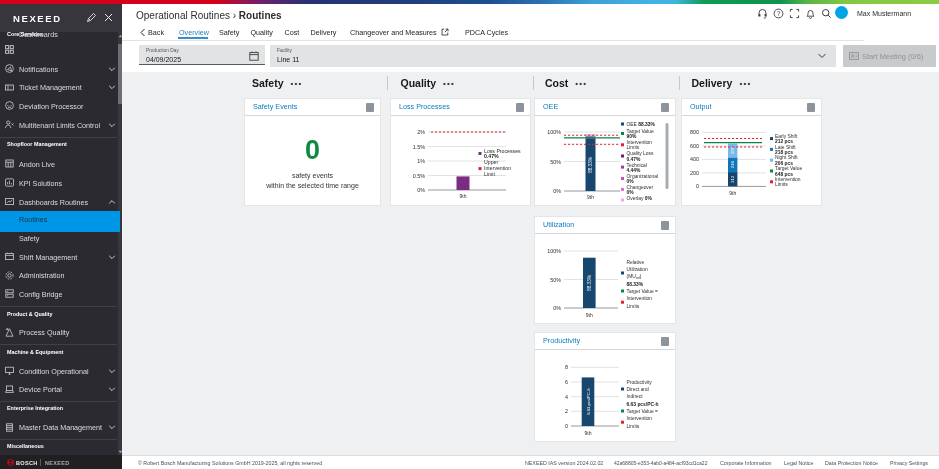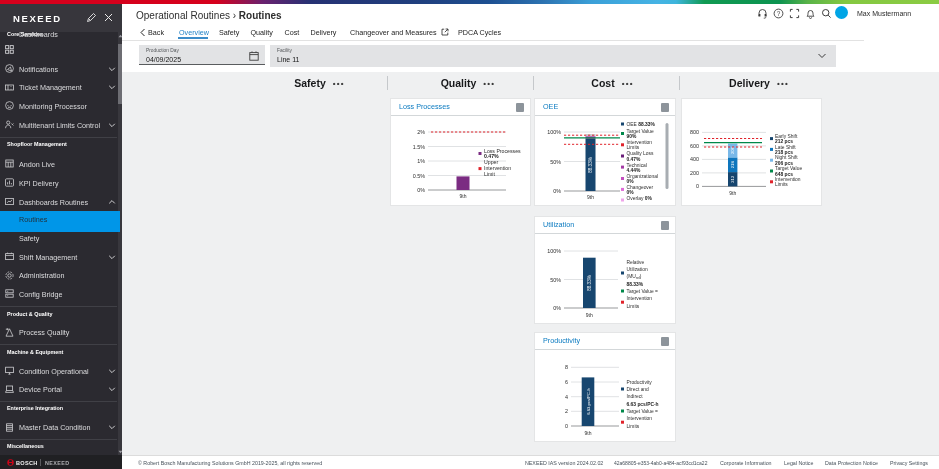--- a/index.html
+++ b/index.html
@@ -21,21 +21,21 @@
 #selrow{left:0;top:206.5px;width:120px;height:21.5px;background:#0096e8}
 #selrow span{position:absolute;left:19px;top:4.5px;font-size:7.2px;color:#20333e;font-weight:normal}
 
 #sbfoot{left:0;top:455px;width:122px;height:14px;background:#202023;color:#fff}
 
 #breadbar{left:122px;top:4px;width:817px;height:18px;background:#fff}
 #tabbar{left:122px;top:22px;width:742px;height:19px;background:#fff;border-bottom:1px solid #e2e2e2}
 #filterrow{left:122px;top:41px;width:817px;height:31px;background:#fff}
 
 #content{left:122px;top:72px;width:817px;height:383px;background:#eff0f1}
-.colhead{position:absolute;top:5px;height:14px;font-size:10.5px;font-weight:bold;color:#17181a;white-space:nowrap;text-align:center}
+.colhead{position:absolute;top:5px;height:14px;font-size:10.5px;font-weight:bold;color:#17181a;white-space:nowrap;text-align:left}
 .dots{display:inline-block;vertical-align:1px;margin-left:7px;margin-right:-15px;letter-spacing:1.2px;font-size:8px;font-weight:bold;color:#3a3a3a}
 .vsep{position:absolute;top:4px;width:1px;height:14px;background:#c5c8cb}
 .card{position:absolute;background:#fff;border:1px solid #e4e5e6}
 .cardhead{position:absolute;left:0;top:0;right:0;height:16.5px;border-bottom:1px solid #d3d7d9}
 .cardtitle{position:absolute;left:8px;top:2.5px;font-size:7.2px;color:#0a7ac0}
 .cardsq{position:absolute;right:6px;top:4px;width:8.5px;height:8.5px;background:#8d949b;border-radius:1px}
 
 #footer{left:122px;top:455px;width:817px;height:14px;background:#fff;border-top:1px solid #dcdcdc}
 .ftxt{position:absolute;top:4px;font-size:5.3px;color:#46505a;white-space:nowrap}
 
@@ -96,21 +96,21 @@
   <div class="item" style="top:79px">Ticket Management</div>
   <svg class="chev" style="top:79px" viewBox="0 0 8 8">
       <path d="M1.2 2.8L4 5.6 6.8 2.8" stroke="#cfcfd1" stroke-width="1" fill="none"></path>
     </svg>
   <svg class="icon" style="top:97px" viewBox="0 0 9 9">
       <g stroke="#cfcfd2" stroke-width="0.8" fill="none">
         <circle cx="4.5" cy="4.5" r="3.9"></circle>
         <path d="M2.5 4l1 1.2M6.5 4l-1 1.2M3 6.3h3"></path>
       </g>
     </svg>
-  <div class="item" style="top:97.5px">Monitoring Processor</div>
+  <div class="item" style="top:97.5px">Deviation Processor</div>
   <svg class="icon" style="top:116px" viewBox="0 0 9 9">
       <g stroke="#cfcfd2" stroke-width="0.8" fill="none">
         <circle cx="3.2" cy="2.6" r="1.6"></circle>
         <path d="M0.6 8.2c0-2 1.2-3.2 2.6-3.2s2.6 1.2 2.6 3.2M6.4 3.5l2 2M7.4 4.5l1-1"></path>
       </g>
     </svg>
   <div class="item" style="top:116.5px">Multitenant Limits Control</div>
   <svg class="chev" style="top:116.5px" viewBox="0 0 8 8">
       <path d="M1.2 2.8L4 5.6 6.8 2.8" stroke="#cfcfd1" stroke-width="1" fill="none"></path>
     </svg>
@@ -122,21 +122,21 @@
         <path d="M0.8 3.2h7.4M3.2 3.2v4.8M5.8 3.2v4.8"></path>
       </g>
     </svg>
   <div class="item" style="top:155.5px">Andon Live</div>
   <svg class="icon" style="top:174px" viewBox="0 0 9 9">
       <g stroke="#cfcfd2" stroke-width="0.8" fill="none">
         <path d="M1.5 0.8h6a1 1 0 011 1v5.4a1 1 0 01-1 1h-6a1 1 0 01-1-1V1.8a1 1 0 011-1z"></path>
         <path d="M2.6 6.4V4.2M4.5 6.4V2.6M6.4 6.4V5"></path>
       </g>
     </svg>
-  <div class="item" style="top:174.5px">KPI Delivery</div>
+  <div class="item" style="top:174.5px">KPI Solutions</div>
   <svg class="icon" style="top:193px" viewBox="0 0 9 9">
       <g stroke="#cfcfd2" stroke-width="0.8" fill="none">
         <rect x="0.6" y="1.4" width="7.8" height="6.2"></rect>
         <path d="M2.2 5.8l1.6-1.8 1.4 1 1.8-2.2"></path>
       </g>
     </svg>
   <div class="item" style="top:193.5px">Dashboards Routines</div>
   <svg class="chev" style="top:193.5px" viewBox="0 0 8 8">
       <path d="M1.2 5.4L4 2.6 6.8 5.4" stroke="#cfcfd1" stroke-width="1" fill="none"></path>
     </svg>
@@ -201,21 +201,21 @@
       <path d="M1.2 2.8L4 5.6 6.8 2.8" stroke="#cfcfd1" stroke-width="1" fill="none"></path>
     </svg>
   <div class="sep" style="top:396.5px"></div>
   <div class="sec" style="top:401px">Enterprise Integration</div>
   <svg class="icon" style="top:418.5px" viewBox="0 0 9 9">
       <g stroke="#cfcfd2" stroke-width="0.8" fill="none">
         <rect x="1.6" y="0.8" width="5.8" height="7.4"></rect>
         <path d="M1.6 2.6h5.8M1.6 4.4h5.8M1.6 6.2h5.8"></path>
       </g>
     </svg>
-  <div class="item" style="top:419px">Master Data Condition</div>
+  <div class="item" style="top:419px">Master Data Management</div>
   <svg class="chev" style="top:419px" viewBox="0 0 8 8">
       <path d="M1.2 2.8L4 5.6 6.8 2.8" stroke="#cfcfd1" stroke-width="1" fill="none"></path>
     </svg>
   <div class="sep" style="top:434.5px"></div>
   <div class="sec" style="top:439px">Miscellaneous</div>
 </div>
 <div class="abs" id="sbfoot">
   <svg class="abs" style="left:7px;top:4px" width="7" height="7" viewBox="0 0 7 7">
       <circle cx="3.5" cy="3.5" r="3" fill="none" stroke="#e30016" stroke-width="0.8"></circle>
       <path d="M1.6 1.4v4.2M5.4 1.4v4.2M1.6 3.5h3.8" stroke="#e30016" stroke-width="0.9"></path>
@@ -268,50 +268,67 @@
   <span class="tab" style="left:128.5px">Quality</span>
   <span class="tab" style="left:162.5px">Cost</span>
   <span class="tab" style="left:188.5px">Delivery</span>
   <span class="tab" style="left:228px">Changeover and Measures</span>
   <svg class="abs" style="left:319px;top:6px" width="8" height="8" viewBox="0 0 8 8">
       <g fill="none" stroke="#232323" stroke-width="0.8">
         <path d="M3.2 1.2H1v5.8h5.8V4.6"></path>
         <path d="M4.6 1h2.4v2.4M6.8 1.2L3.8 4.2"></path>
       </g>
     </svg>
-  <span class="tab" style="left:336px">PDCA Cycles</span>
+  <span class="tab" style="left:343px">PDCA Cycles</span>
 </div>
 <div class="abs" id="filterrow">
   <div class="fbox" style="left:17px;top:4px;width:126px;height:20px;border-bottom:1.5px solid #595c5e">
     <div class="flabel">Production Day</div>
     <div class="fval">04/09/2025</div>
     <svg class="abs" style="left:110px;top:6px" width="10" height="10" viewBox="0 0 10 10">
         <g fill="none" stroke="#3c3c3c" stroke-width="0.9">
           <rect x="0.8" y="1.6" width="8.4" height="7.6"></rect>
           <path d="M0.8 3.6h8.4M3 1.6V0.4M7 1.6V0.4"></path>
         </g>
       </svg>
   </div>
   <div class="fbox" style="left:148px;top:4px;width:566px;height:21.5px">
     <div class="flabel">Facility</div>
     <div class="fval">Line 11</div>
     <svg class="abs" style="left:547px;top:7px" width="10" height="8" viewBox="0 0 10 8">
         <path d="M1.5 2L5 5.5 8.5 2" stroke="#3c3c3c" stroke-width="1" fill="none"></path>
       </svg>
   </div>
+  <div class="abs" style="left:721px;top:4px;width:93px;height:21.5px;background:#c9cacb">
+    <svg class="abs" style="left:6px;top:6px" width="10" height="10" viewBox="0 0 10 10">
+        <g fill="none" stroke="#8f9496" stroke-width="0.9">
+          <rect x="0.6" y="1.6" width="8.8" height="6.8"></rect>
+          <path d="M2.2 6.8c0-1 0.7-1.6 1.4-1.6s1.4 0.6 1.4 1.6M3.6 3.4a0.9 0.9 0 100 1.8 0.9 0.9 0 000-1.8zM6.4 4h1.8M6.4 5.8h1.8"></path>
+        </g>
+      </svg>
+    <span class="abs" style="left:19px;top:7px;font-size:7.4px;color:#8f9496">Start Meeting (0/6)</span>
+  </div>
 </div>
 <div class="abs" id="content">
   <div class="colhead" style="left:130px;width:120px">Safety<span class="dots">•••</span></div>
   <div class="colhead" style="left:278.5px;width:120px">Quality<span class="dots">•••</span></div>
   <div class="colhead" style="left:423px;width:120px">Cost<span class="dots">•••</span></div>
   <div class="colhead" style="left:569.5px;width:120px">Delivery<span class="dots">•••</span></div>
   <div class="vsep" style="left:264.5px"></div>
   <div class="vsep" style="left:410.5px"></div>
   <div class="vsep" style="left:556.5px"></div>
 
+  <div class="card" style="left:122px;top:26px;width:137px;height:108px">
+    <div class="cardhead">
+        <span class="cardtitle">Safety Events</span>
+        <span class="cardsq"></span>
+      </div>
+    <div class="abs" style="left:0;top:36px;width:135px;text-align:center;font-size:27px;font-weight:bold;color:#0f8a43">0</div>
+    <div class="abs" style="left:0;top:72px;width:135px;text-align:center;font-size:7px;color:#333;line-height:10px">safety events<br>within the selected time range</div>
+  </div>
 
   <div class="card" style="left:268px;top:26px;width:141px;height:108px">
     <div class="cardhead">
         <span class="cardtitle">Loss Processes</span>
         <span class="cardsq"></span>
       </div>
     <svg class="abs" style="left:0;top:0" width="139" height="106" viewBox="0 0 139 106">
       <g stroke="#e0e2e4" stroke-width="1">
           <path d="M37 33h78M37 47.5h78M37 62h78M37 76.5h78"></path>
         </g>
@@ -382,20 +399,24 @@
         <text x="91.5" y="89.8">Changeover</text>
           <text x="91.5" y="94.9" font-weight="bold" fill="#1a1a1a">0%</text>
         <rect x="86" y="99.5" width="3" height="3" fill="#efa5ea"></rect>
         <text x="91.5" y="100.9">Overlay <tspan font-weight="bold" fill="#1a1a1a">0%</tspan></text>
       </g>
       <rect x="130.5" y="24" width="3" height="66" rx="1.5" fill="#a8adb2"></rect>
     </svg>
   </div>
 
   <div class="card" style="left:559px;top:26px;width:141px;height:108px">
+    <div class="cardhead">
+        <span class="cardtitle">Output</span>
+        <span class="cardsq"></span>
+      </div>
     <svg class="abs" style="left:0;top:0" width="139" height="106" viewBox="0 0 139 106">
       <g stroke="#e0e2e4" stroke-width="1">
           <path d="M20 33.4h64M20 46.9h64M20 60.4h64M20 73.9h64"></path>
         </g>
       <path d="M20 87.4h64" stroke="#97999b" stroke-width="1"></path>
       <g font-family="Liberation Sans" font-size="5.4" fill="#2e2e2e" text-anchor="end">
         <text x="17" y="35.4">800</text>
           <text x="17" y="48.9">600</text>
           <text x="17" y="62.4">400</text>
           <text x="17" y="75.9">200</text>

